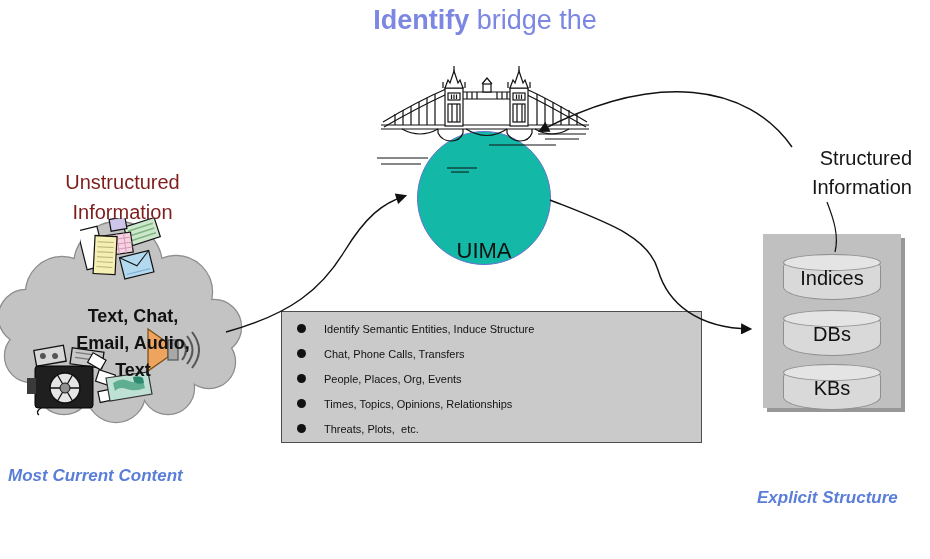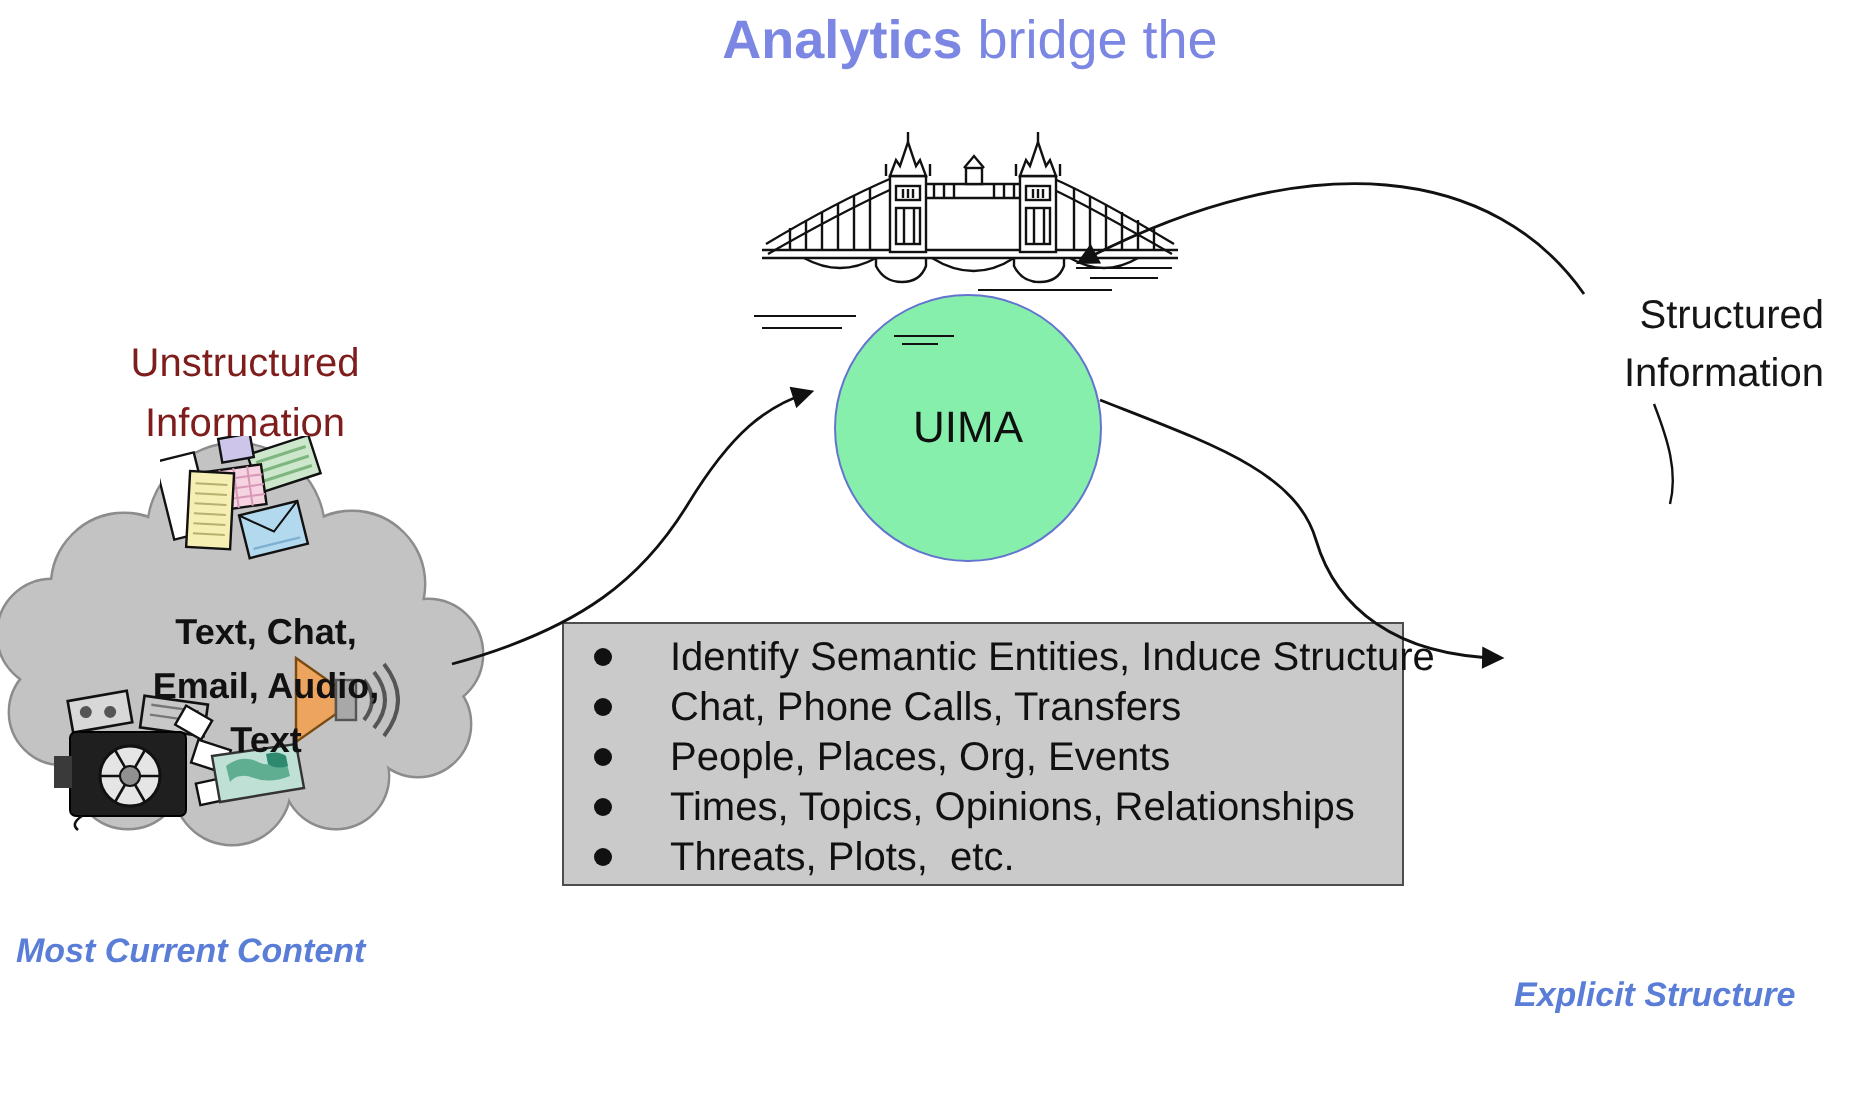--- a/index.html
+++ b/index.html
@@ -8,42 +8,42 @@
     font-family:"Liberation Sans","DejaVu Sans",sans-serif;color:#1a1a1a;
   }
   .abs{position:absolute;}
 
   
   .title{left:115px;top:3px;width:740px;text-align:center;color:#7b87e3;
          font-size:27px;line-height:34px;z-index:5;}
   .title .b{font-weight:bold;}
 
   
-  .uima{left:417px;top:147px;width:132px;height:132px;border-radius:50%;
-        background:#86efac;border:1px solid #6374cf;z-index:3;
-        display:flex;align-items:center;justify-content:center;
+  .uima{left:417px;top:131px;width:132px;height:132px;border-radius:50%;
+        background:#14b8a6;border:1px solid #6374cf;z-index:3;
+        display:flex;align-items:flex-end;justify-content:center;
         font-size:22px;color:#101010;}
 
   
   .cloud-svg{left:0;top:0;z-index:1;}
   .art-svg{left:0;top:0;z-index:4;pointer-events:none;}
   .icon-svg{z-index:2;}
 
   
   .uheading{left:20px;top:167px;width:205px;text-align:center;font-size:20px;
             line-height:30px;color:#7f1d1d;z-index:5;}
   .cloudtext{left:48px;top:303px;width:170px;text-align:center;font-weight:bold;
              font-size:18px;line-height:27px;color:#111;z-index:5;}
 
   
   .procbox{left:281px;top:311px;width:421px;height:132px;background:#cacaca;
            border:1.5px solid #4d4d4d;box-sizing:border-box;z-index:2;padding-top:5px;}
   .procrow{display:flex;align-items:flex-start;height:25px;}
   .dot{width:9px;height:9px;border-radius:50%;background:#111;margin:7px 0 0 15px;flex:none;}
-  .proctext{margin-left:29px;font-size:20px;line-height:24px;color:#111;white-space:pre;}
+  .proctext{margin-left:18px;font-size:11px;line-height:24px;color:#111;white-space:pre;}
 
   
   .panel{left:763px;top:234px;width:138px;height:174px;background:#c0c0c0;
          box-shadow:4px 4px 0 #979797;z-index:2;}
   .cyl{position:relative;width:98px;height:46px;margin:0 auto;background:#d9d9d9;
        border:1px solid #8f8f8f;border-radius:49px / 13px;box-sizing:border-box;}
   .cyl::before{content:"";position:absolute;left:-1px;right:-1px;top:-1px;height:17px;
        background:#e4e4e4;border:1px solid #8f8f8f;border-radius:50%;box-sizing:border-box;}
   .cyl .lbl{position:absolute;left:0;right:0;top:12px;text-align:center;font-size:20px;color:#111;}
   .cyl.first{margin-top:20px;} .cyl.mid{margin-top:10px;} .cyl.last{margin-top:8px;}
@@ -109,20 +109,31 @@
     <div class="procrow">
       <span class="dot"></span>
       <span class="proctext">Times, Topics, Opinions, Relationships</span>
       </div>
     <div class="procrow">
       <span class="dot"></span>
       <span class="proctext">Threats, Plots,  etc.</span>
       </div>
   </div>
 
+  <div class="abs panel">
+    <div class="cyl first">
+      <span class="lbl">Indices</span>
+      </div>
+    <div class="cyl mid">
+      <span class="lbl">DBs</span>
+      </div>
+    <div class="cyl last">
+      <span class="lbl">KBs</span>
+      </div>
+  </div>
 
   <svg class="abs icon-svg" style="left:80px;top:218px" width="88" height="74" viewBox="0 0 88 74">
     <rect x="2" y="10" width="20" height="40" transform="rotate(-14 12 30)" fill="#ffffff" stroke="#111" stroke-width="1.2"></rect>
     <g transform="rotate(-18 62 14)">
       <rect x="46" y="4" width="32" height="20" fill="#cde7cd" stroke="#111" stroke-width="1.2"></rect>
       <path d="M49,9 H75 M49,14 H75 M49,19 H75" stroke="#7fb57f" stroke-width="1.5" fill="none"></path>
     </g>
     <rect x="30" y="0" width="16" height="12" transform="rotate(-10 38 6)" fill="#cdc6ea" stroke="#111" stroke-width="1.2"></rect>
     <g transform="rotate(-8 38 26)">
       <rect x="24" y="16" width="28" height="20" fill="#f5d3e0" stroke="#111" stroke-width="1.2"></rect>
@@ -226,21 +237,21 @@
       <path d="M447,168 H477 M451,172 H469"></path>
     </g>
 
     <path d="M226,332 C292,314 322,288 344,252 C366,216 383,203 405,196" stroke="#111" stroke-width="1.4" fill="none" marker-end="url(#ah)"></path>
     <path d="M550,200 C606,222 648,236 658,270 C668,304 698,328 750,329" stroke="#111" stroke-width="1.4" fill="none" marker-end="url(#ah)"></path>
     <path d="M792,147 C748,84 656,70 540,131" stroke="#111" stroke-width="1.4" fill="none" marker-end="url(#ah)"></path>
     <path d="M827,202 C834,220 839,236 835,252" stroke="#111" stroke-width="1.2" fill="none"></path>
   </svg>
 
   <div class="abs title">
-    <div><span class="b">Analytics</span><span> bridge the</span></div>
+    <div><span class="b">Identify</span><span> bridge the</span></div>
   </div>
 
   <div class="abs uheading">
     <div>Unstructured</div>
     <div>Information</div>
   </div>
 
   <div class="abs cloudtext">
     <div>Text, Chat,</div>
     <div>Email, Audio,</div>

